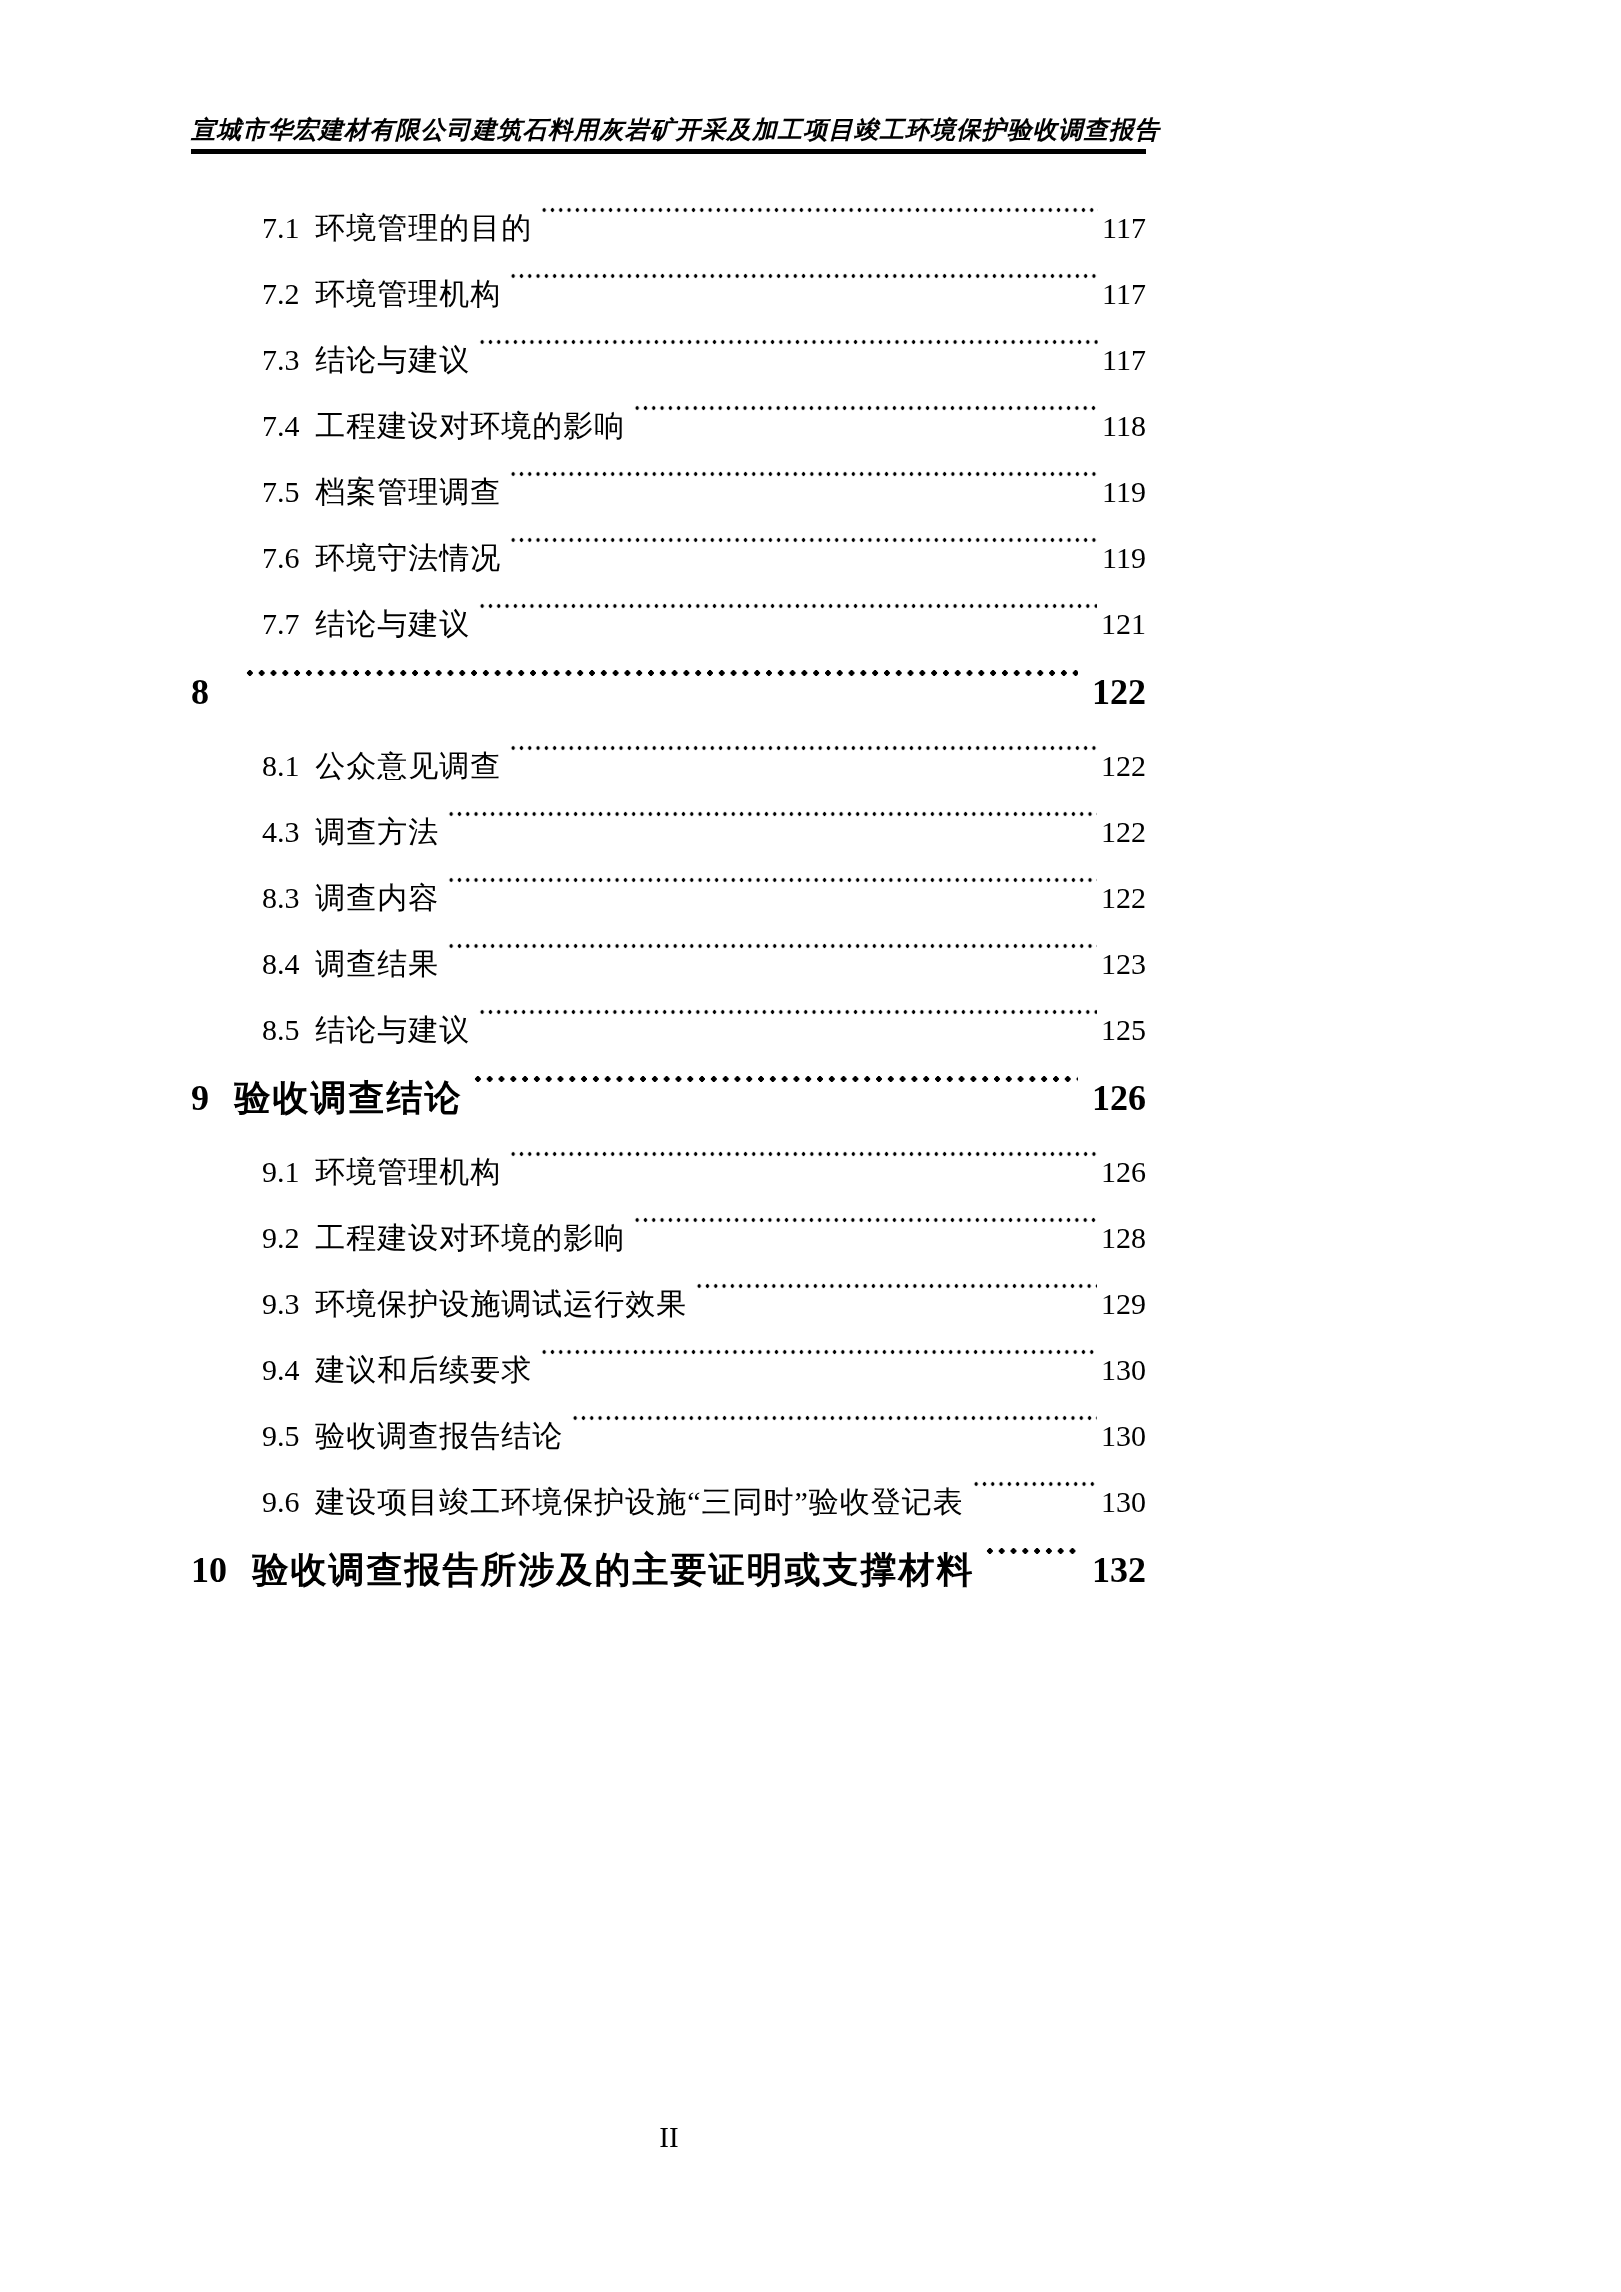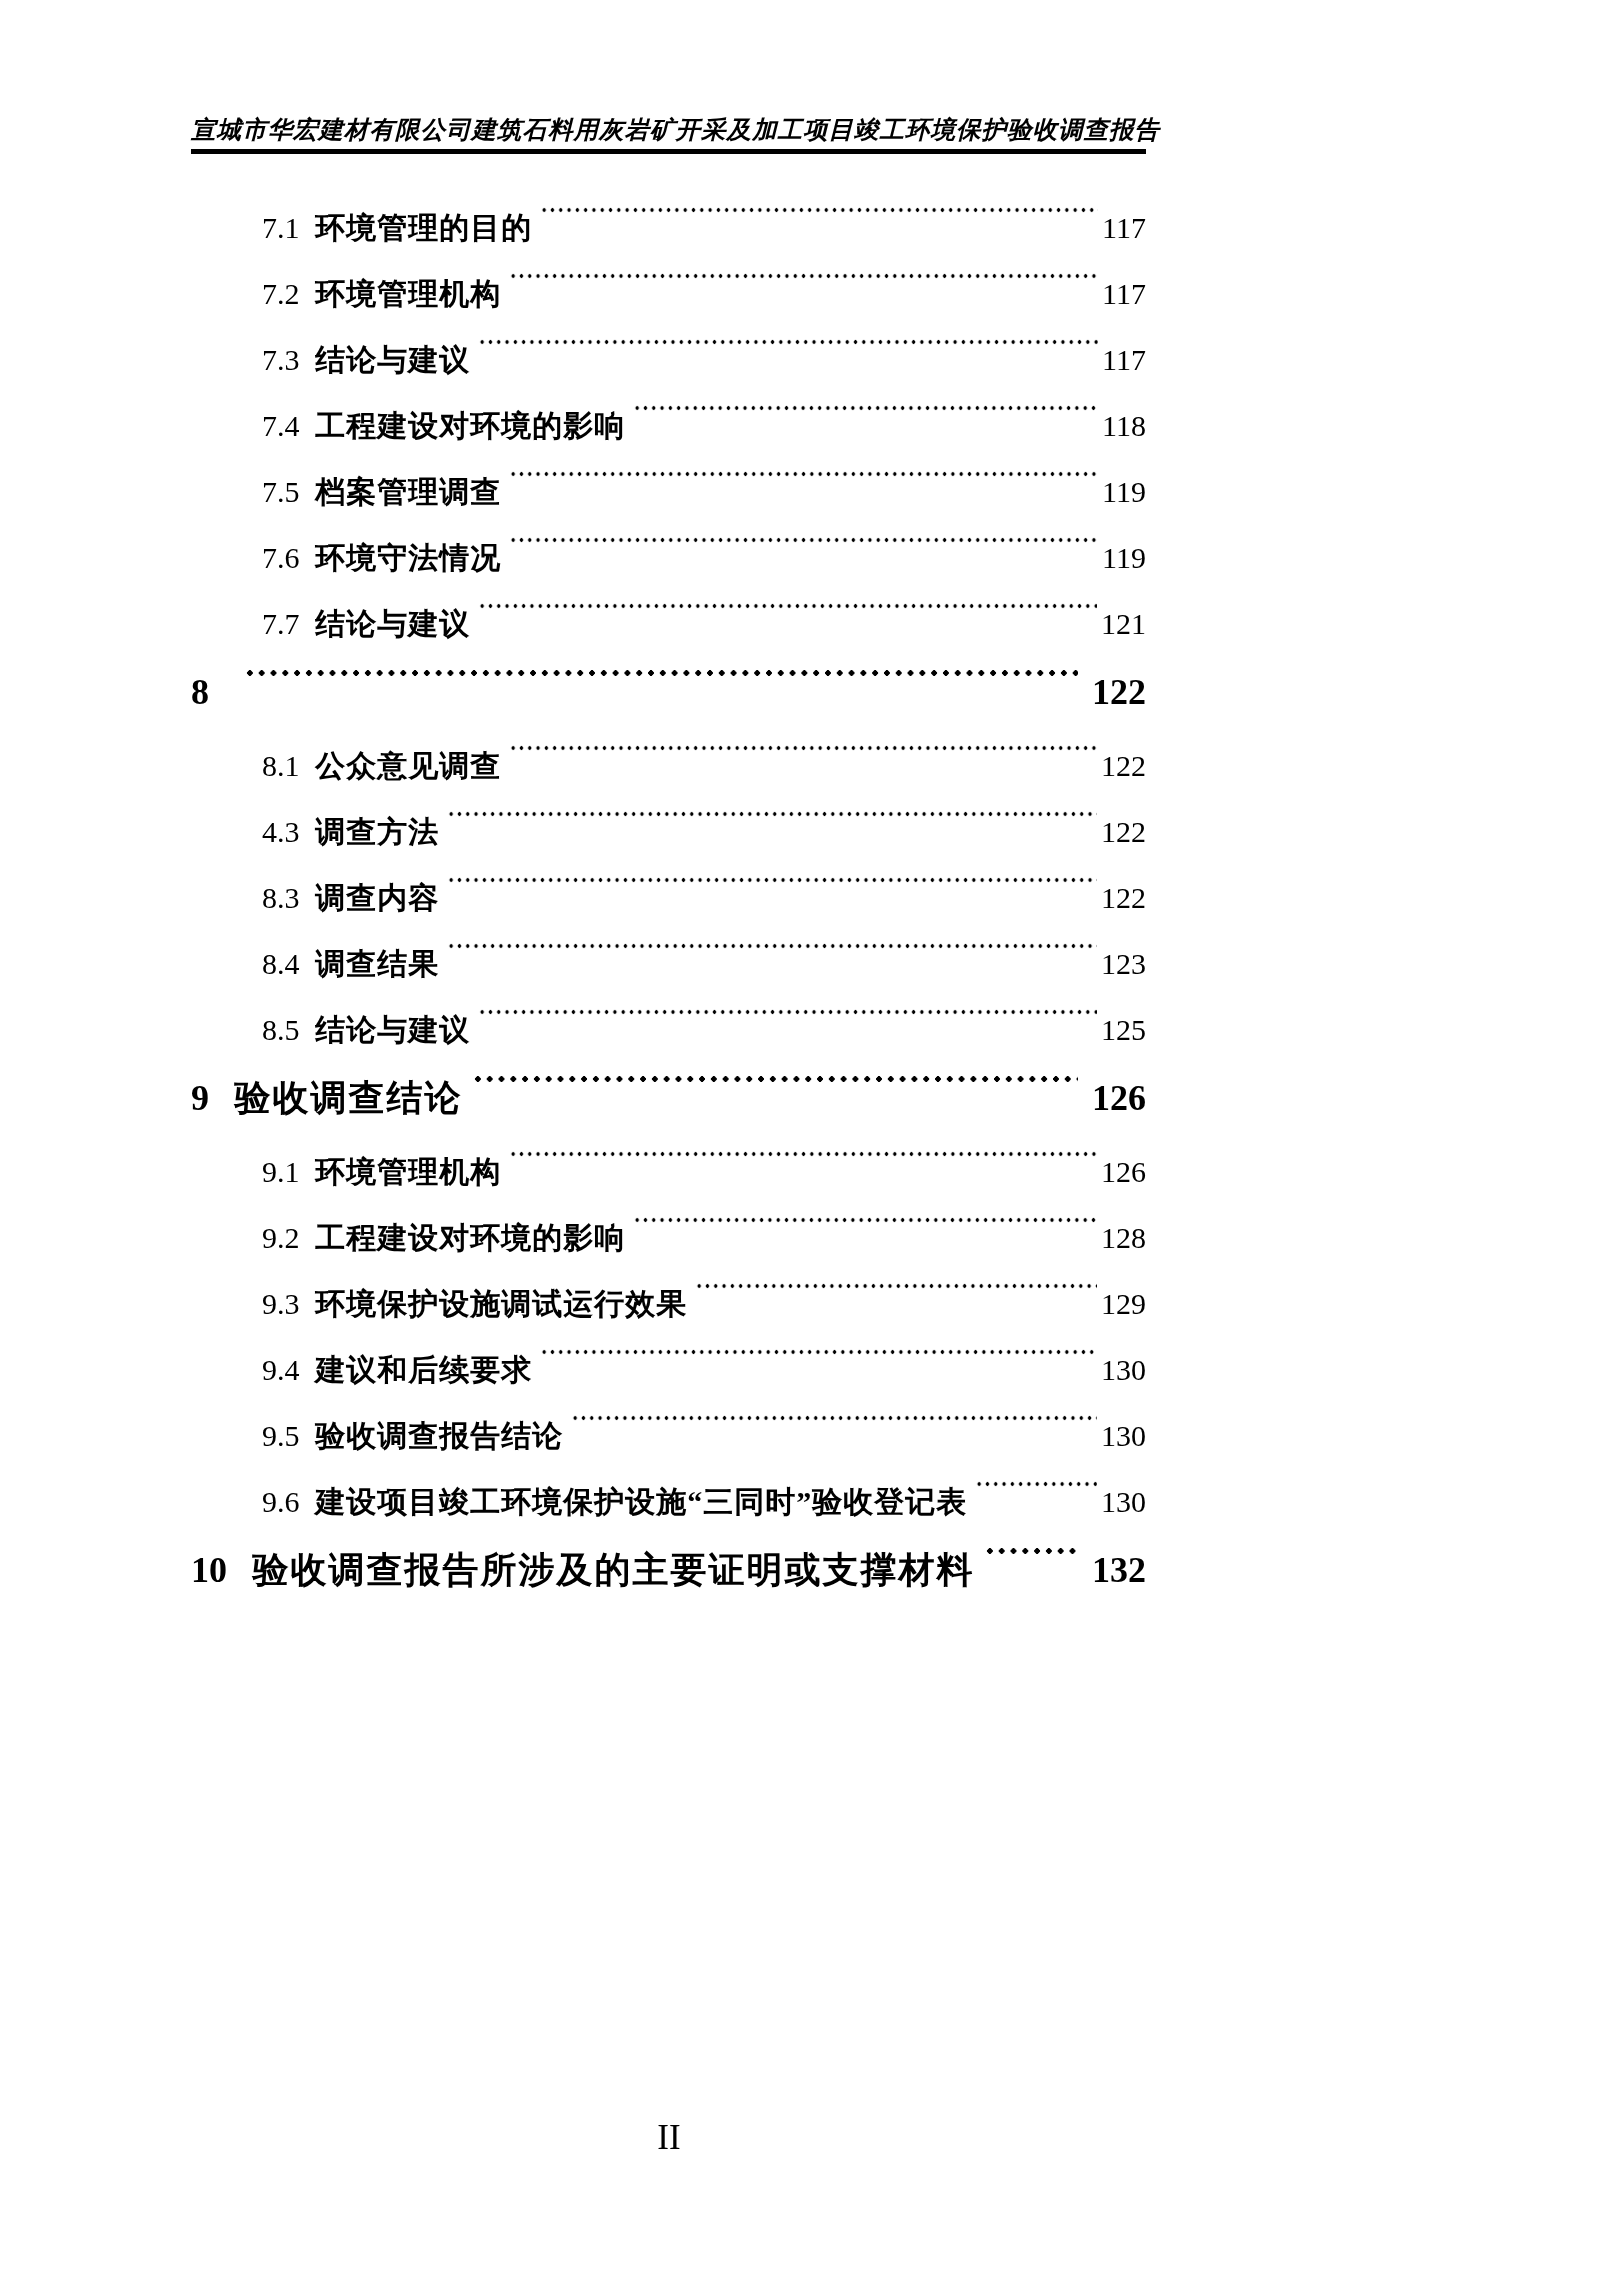--- a/index.html
+++ b/index.html
@@ -61,21 +61,21 @@
     line-height: 47px;
     font-weight: bold;
     margin: 2.5px 0 29px 0;
   }
   .num { flex: 0 0 auto; }
   .lvl2 .num { margin-right: 15.7px; }
   .lvl1 .num { margin-right: 25.5px; }
   .title {
     flex: 0 0 auto;
   }
-  .lvl2 .title { letter-spacing: 1px; font-weight: bold; }
+  .lvl2 .title { letter-spacing: 1px; }
   .lvl1 .title { letter-spacing: 2px; }
   
   .leader {
     flex: 1 1 auto;
     height: 5.9px;
     margin: 0 3.9px 1px 7.8px;
     background-image: radial-gradient(circle, #000 1.7px, transparent 2px);
     background-size: 8.3px 5.9px;
     background-repeat: repeat-x;
     background-position: left center;
@@ -87,21 +87,21 @@
     background-size: 11.8px 7.8px;
   }
   .pagenum { flex: 0 0 auto; }
   
   .footer {
     position: absolute;
     left: 0;
     right: 0;
     top: 2120px;
     text-align: center;
-    font-size: 35px;
+    font-size: 29px;
     line-height: 35px;
   }
 </style>
 </head>
 <body>
 
 <div class="page">
 
   <div class="header">
     <span>宣城市华宏建材有限公司建筑石料用灰岩矿开采及加工项目竣工环境保护验收调查报告</span>

